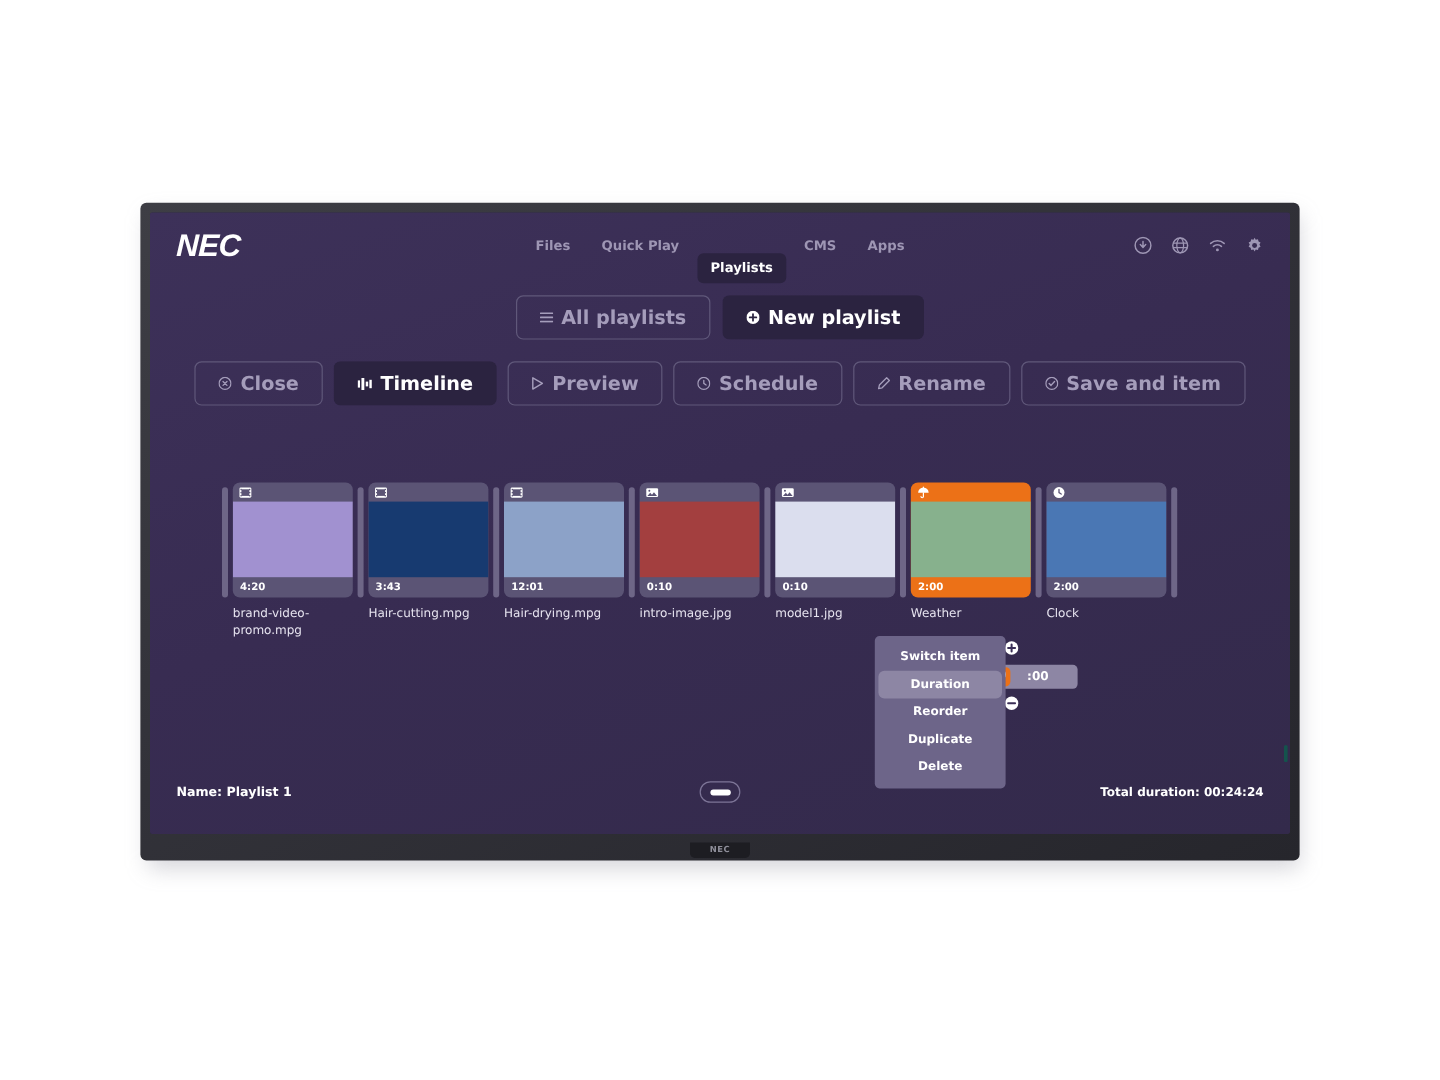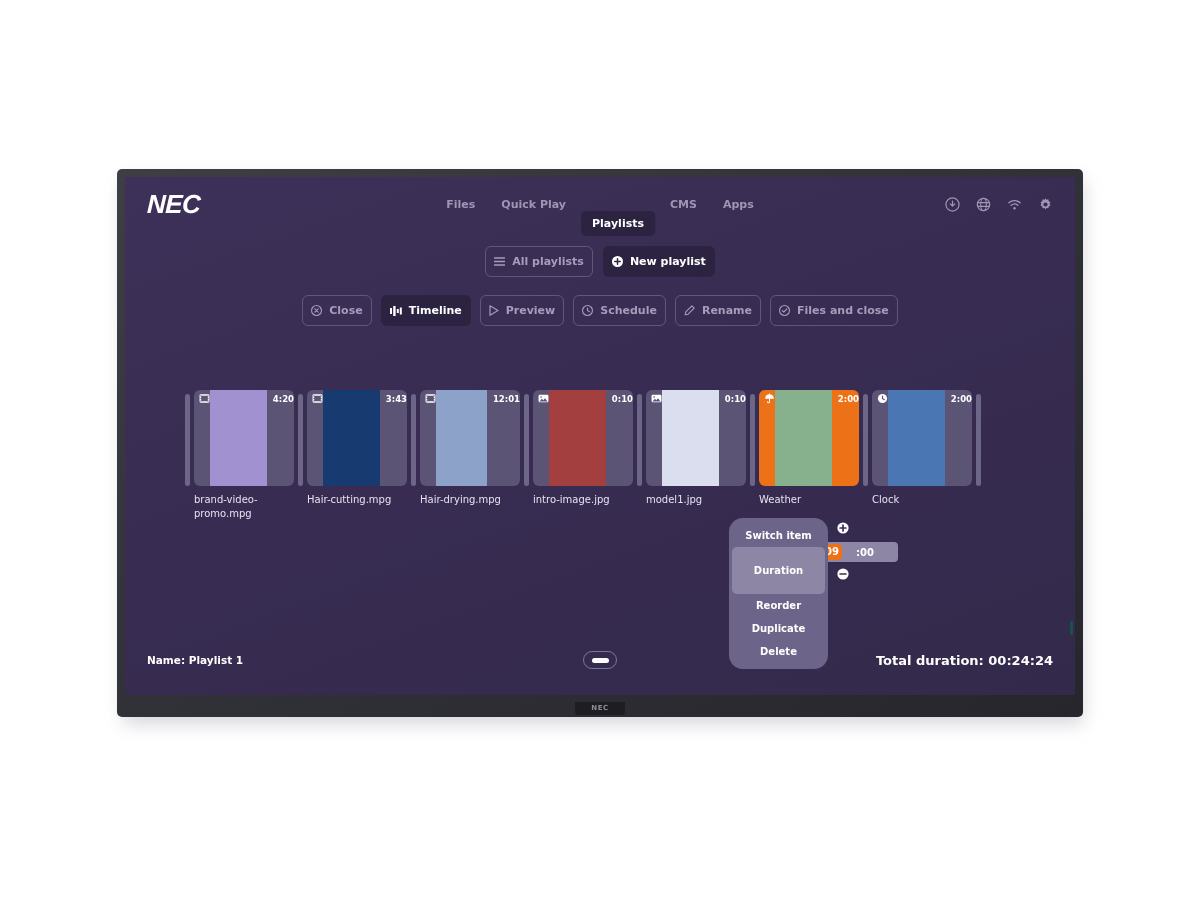--- a/index.html
+++ b/index.html
@@ -135,23 +135,23 @@
   .toolbar-row1 {
     display: flex;
     justify-content: center;
     gap: 10px;
     margin-top: 15px;
   }
   .btn {
     display: inline-flex;
     align-items: center;
     gap: 7px;
-    font-size: 11px;
-    font-weight: bold;
-    padding: 8px 8px;
+    font-size: 16px;
+    font-weight: bold;
+    padding: 8px 19px;
     border-radius: 6px;
     border: 1px solid #60587a;
     color: #a59dbb;
     background: transparent;
     white-space: nowrap;
     text-align: right;
   }
   .btn.solid {
     background: #2b2340;
     border-color: transparent;
@@ -196,21 +196,21 @@
     flex: 0 0 auto;
   }
   .tile {
     width: 100px;
     height: 96px;
     background: #5b5475;
     border-radius: 6px;
     overflow: hidden;
     position: relative;
     display: flex;
-    flex-direction: row;
+    flex-direction: column;
   }
   .tile.selected { background: #ec7117; }
   .tile-top {
     height: 16px;
     flex: 0 0 auto;
     display: flex;
     align-items: center;
     padding-left: 5px;
   }
   .tile-icon { width: 11px; height: 11px; display: block; }
@@ -237,39 +237,39 @@
 
   
   .ctx-area {
     position: absolute;
     left: 604px;
     top: 128px;
     display: flex;
     align-items: flex-start;
   }
   .ctx-menu {
-    width: 99px;
+    width: 109px;
     background: #6d6589;
-    border-radius: 14px;
+    border-radius: 4px;
     padding: 6px 0;
     position: relative;
     z-index: 2;
   }
   .ctx-item {
     font-size: 10px;
     font-weight: bold;
     color: #ffffff;
     text-align: center;
     padding: 6px 0;
   }
   .ctx-item.active {
     background: #8d86a4;
     border-radius: 5px;
     margin: 0 3px;
-    padding: 18px 0;
+    padding: 6px 0;
   }
   .ctx-side {
     position: absolute;
     left: 92px;
     top: 0;
     width: 78px;
     height: 70px;
   }
   .ctx-plus, .ctx-minus {
     position: absolute;
@@ -318,21 +318,21 @@
     align-items: center;
     padding: 0 22px;
   }
   .footer-name {
     font-size: 10.5px;
     font-weight: bold;
     color: #ffffff;
   }
   .footer-total {
     margin-left: auto;
-    font-size: 13px;
+    font-size: 10px;
     font-weight: bold;
     color: #ffffff;
   }
   .footer-pill {
     position: absolute;
     left: 50%;
     transform: translateX(-50%);
     width: 34px;
     height: 18px;
     border: 1.5px solid #7d7597;
@@ -472,21 +472,21 @@
             <span>Rename</span>
           </div>
 
           <div class="btn">
             <span>
               <svg width="11" height="11" viewBox="0 0 12 12">
                   <circle cx="6" cy="6" r="5.4" fill="none" stroke="#a59dbb" stroke-width="1.2"></circle>
                   <path d="M3.6 6.1L5.3 7.8 8.5 4.3" fill="none" stroke="#a59dbb" stroke-width="1.3" stroke-linecap="round" stroke-linejoin="round"></path>
                 </svg>
             </span>
-            <span>Files and close</span>
+            <span>Save and item</span>
           </div>
         </div>
 
         <div class="timeline-wrap">
           <div class="timeline">
 
             <div class="handle"></div>
 
             <div class="tile-col">
               <div class="tile">

